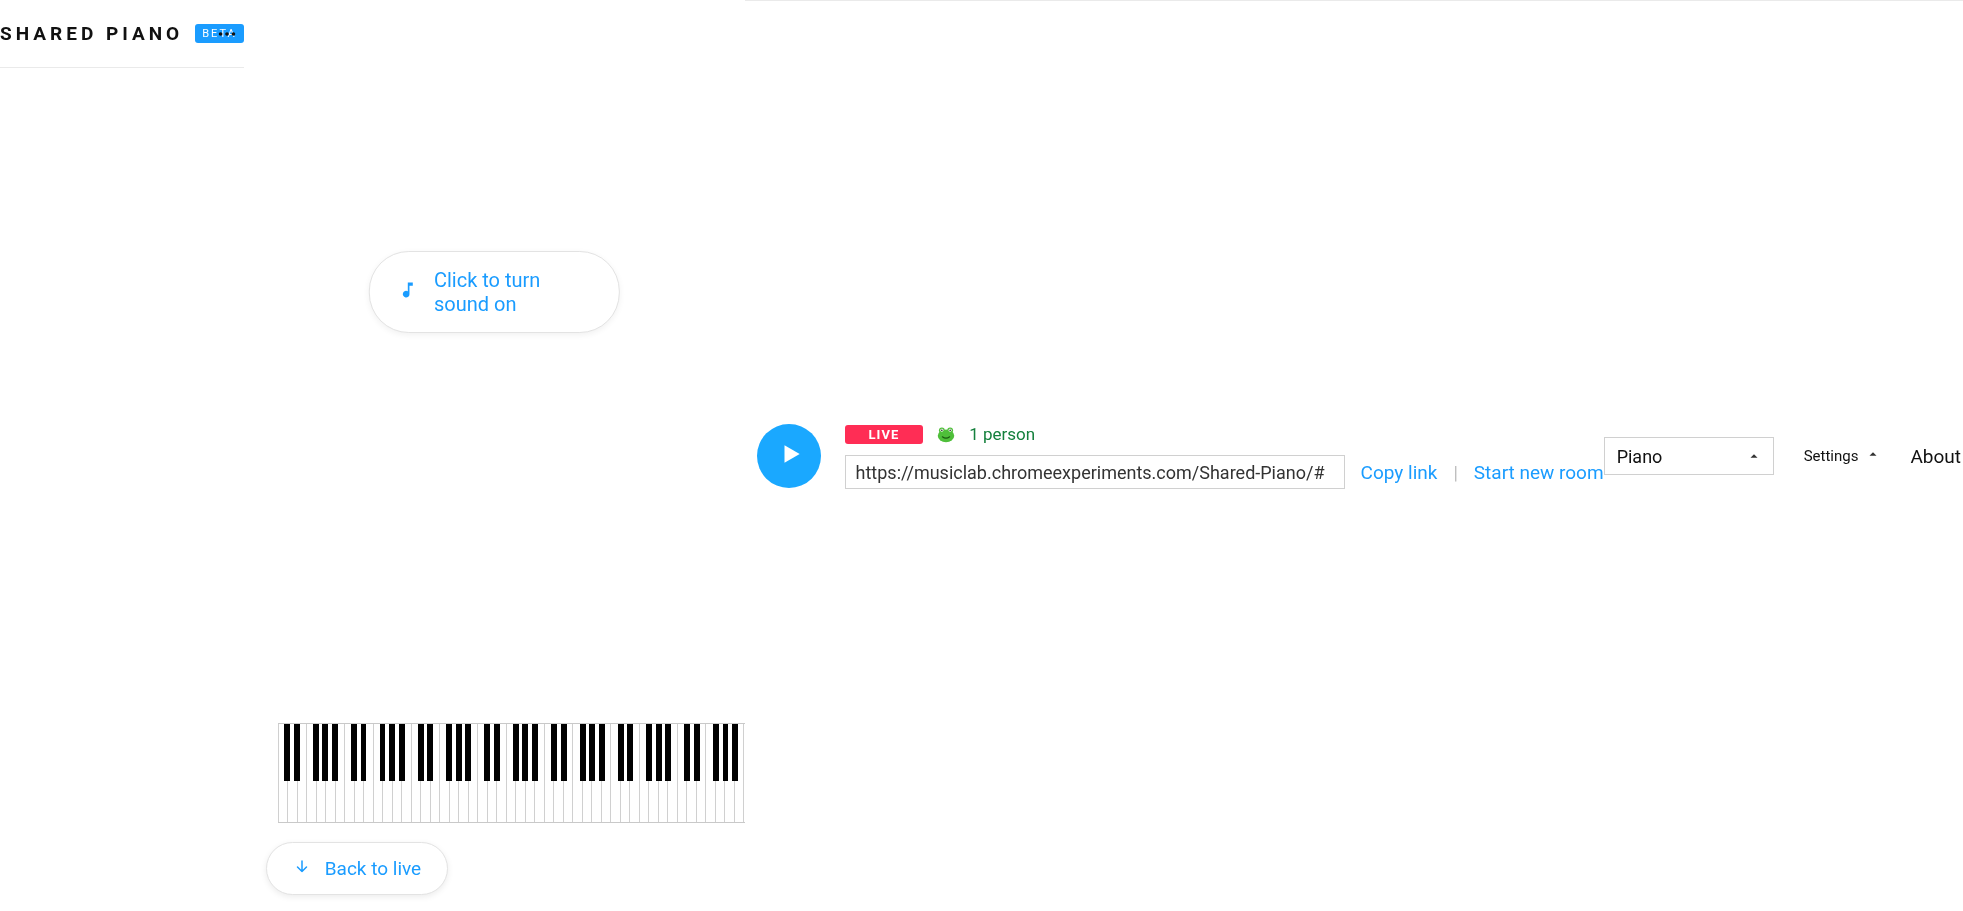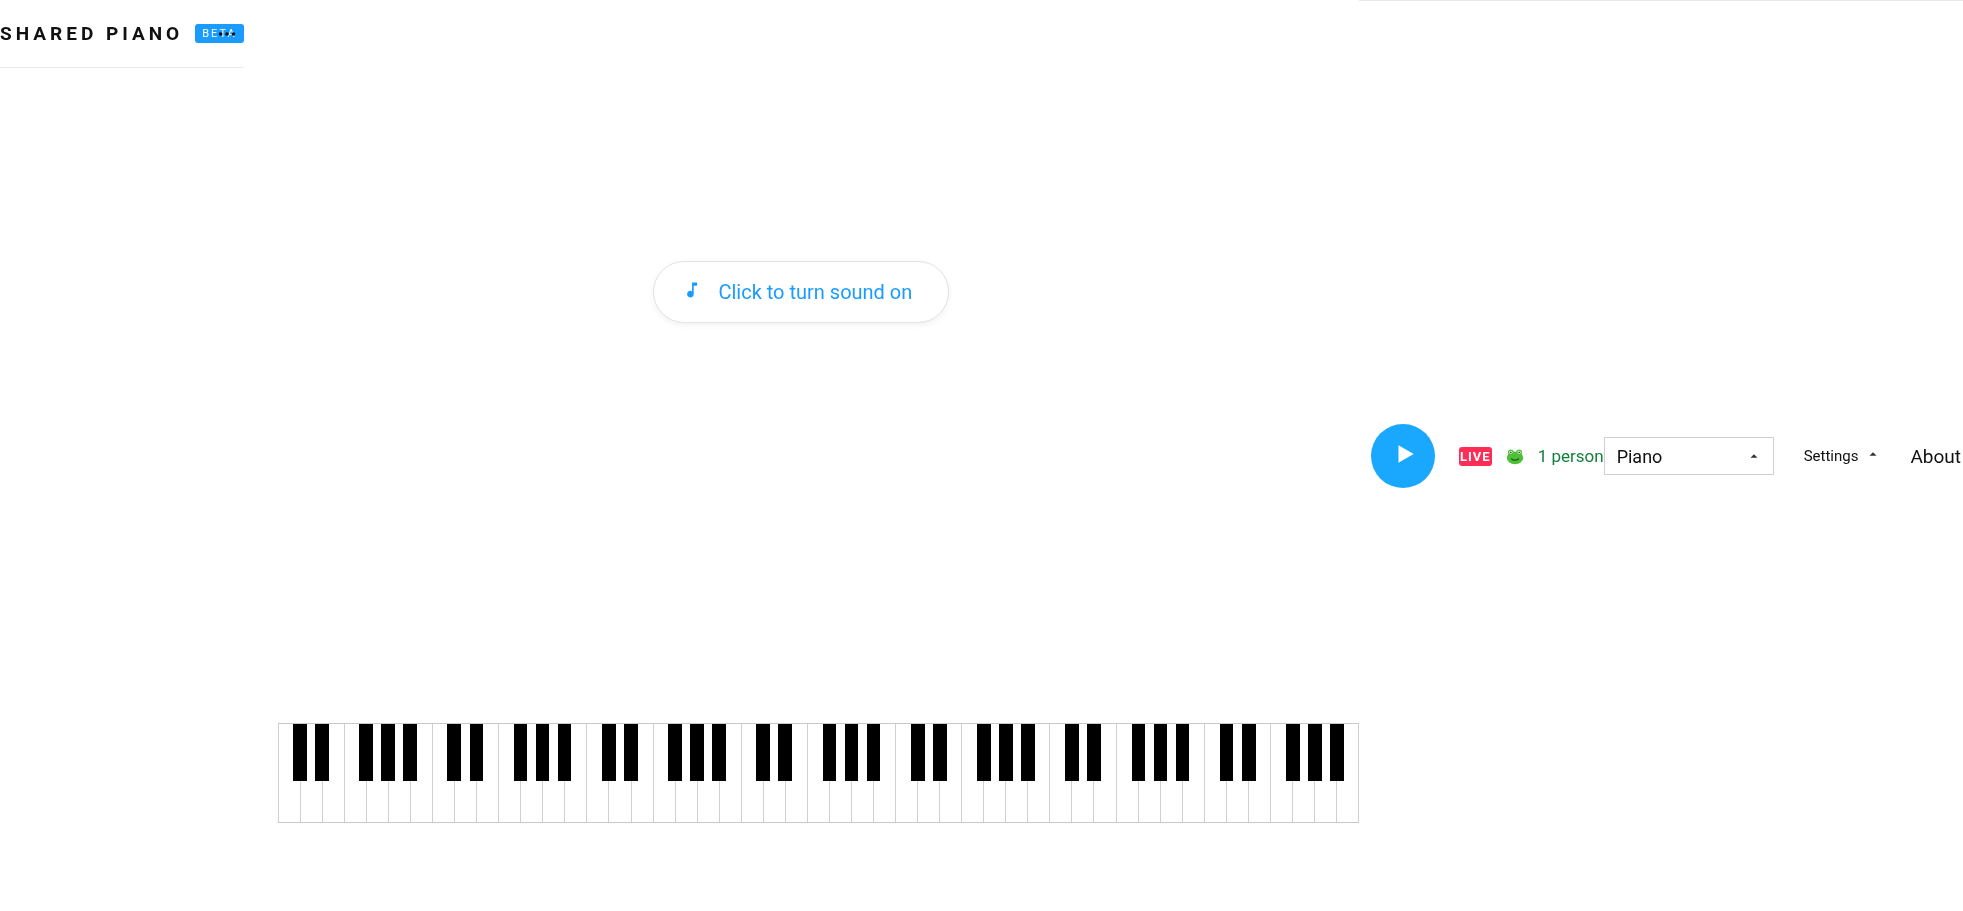--- a/index.html
+++ b/index.html
@@ -32,21 +32,21 @@
   .back-pill { position: absolute; left: 22px; bottom: 16px; background: #fff; border: 1px solid #e3e3e3; border-radius: 40px; padding: 14px 26px; display: flex; align-items: center; gap: 14px; box-shadow: 0 2px 6px rgba(0,0,0,0.08); cursor: pointer; }
   .back-pill svg { width: 18px; height: 18px; stroke: #1a9cff; fill: none; stroke-width: 2; }
   .back-pill-text { color: #1a9cff; font-size: 19px; }
 
   
   .footer { border-top: 1px solid #eaeaea; padding: 14px 0 14px 0; display: flex; align-items: center; min-height: 100px; }
   .play-btn { width: 64px; height: 64px; border-radius: 50%; background: #1aa8ff; display: flex; align-items: center; justify-content: center; margin-left: 12px; margin-right: 24px; cursor: pointer; flex-shrink: 0; }
   .play-btn svg { width: 26px; height: 26px; fill: #fff; margin-left: 4px; }
   .footer-main { display: flex; flex-direction: column; gap: 10px; }
   .status-row { display: flex; align-items: center; gap: 12px; }
-  .live-badge { background: #ff2d55; color: #fff; font-size: 13px; font-weight: 700; letter-spacing: 1px; padding: 2px 1px; border-radius: 3px; }
+  .live-badge { background: #ff2d55; color: #fff; font-size: 13px; font-weight: 700; letter-spacing: 1px; padding: 2px 24px; border-radius: 3px; }
   .avatar { width: 22px; height: 22px; }
   .person-count { font-size: 17px; color: #15803d; }
   .link-row { display: flex; align-items: center; gap: 16px; }
   .link-input { width: 500px; height: 34px; border: 1px solid #d0d0d0; padding: 0 10px; font-size: 18px; color: #333; font-family: inherit; }
   .copy-link, .new-room { color: #1a9cff; font-size: 19px; cursor: pointer; }
   .divider { color: #bdbdbd; font-size: 18px; }
 
   .footer-right { margin-left: auto; display: flex; align-items: center; gap: 30px; padding-right: 0; }
   .instrument-select { border: 1px solid #d0d0d0; height: 38px; width: 170px; display: flex; align-items: center; justify-content: space-between; padding: 0 12px; font-size: 18px; cursor: pointer; }
   .instrument-select svg { width: 14px; height: 14px; fill: #333; }
@@ -170,20 +170,28 @@
             <div class="black-key" style="left: 83.0408%; width: 1.26531%;"></div>
             <div class="black-key" style="left: 87.1224%; width: 1.26531%;"></div>
             <div class="black-key" style="left: 89.1633%; width: 1.26531%;"></div>
             <div class="black-key" style="left: 93.2449%; width: 1.26531%;"></div>
             <div class="black-key" style="left: 95.2857%; width: 1.26531%;"></div>
             <div class="black-key" style="left: 97.3265%; width: 1.26531%;"></div>
           </div>
       </div>
     </div>
 
+    <div class="back-pill">
+      <span>
+        <svg viewBox="0 0 24 24">
+            <path d="M12 4v14M6 12l6 6 6-6" stroke-linecap="round" stroke-linejoin="round"></path>
+          </svg>
+      </span>
+      <span class="back-pill-text">Back to live</span>
+    </div>
 
   </div>
 
   <div class="footer">
     <div class="play-btn">
       <span>
         <svg viewBox="0 0 24 24">
             <path d="M6 4l14 8-14 8z"></path>
           </svg>
       </span>
@@ -199,20 +207,26 @@
             <circle cx="16.5" cy="8" r="3.2" fill="#4fbf3a"></circle>
             <circle cx="7.5" cy="8" r="1.6" fill="#fff"></circle>
             <circle cx="16.5" cy="8" r="1.6" fill="#fff"></circle>
             <circle cx="7.5" cy="8" r="0.8" fill="#000"></circle>
             <circle cx="16.5" cy="8" r="0.8" fill="#000"></circle>
             <path d="M8 15 Q12 18 16 15" stroke="#1a5c10" stroke-width="1.2" fill="none" stroke-linecap="round"></path>
           </svg>
         </span>
         <span class="person-count">1 person</span>
       </div>
+      <div class="link-row">
+        <input class="link-input" type="text" readonly="" value="https://musiclab.chromeexperiments.com/Shared-Piano/#" style="">
+        <span class="copy-link">Copy link</span>
+        <span class="divider">|</span>
+        <span class="new-room">Start new room</span>
+      </div>
     </div>
 
     <div class="footer-right">
       <div class="instrument-select">
         <span>Piano</span>
         <span>
           <svg viewBox="0 0 24 24">
               <path d="M6 15l6-6 6 6z"></path>
             </svg>
         </span>

